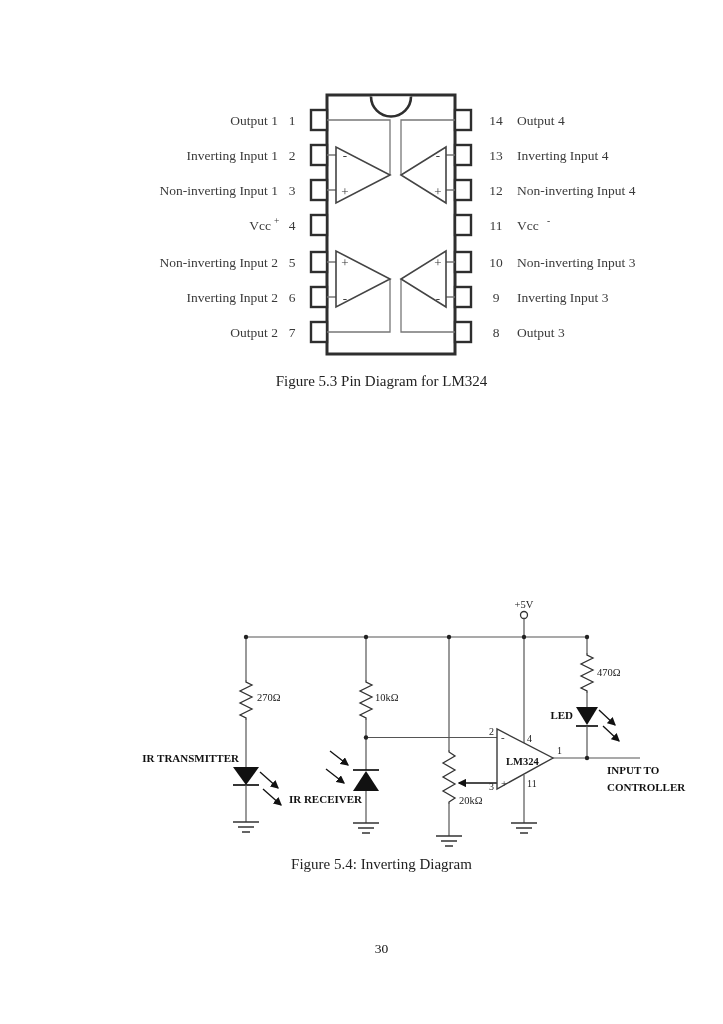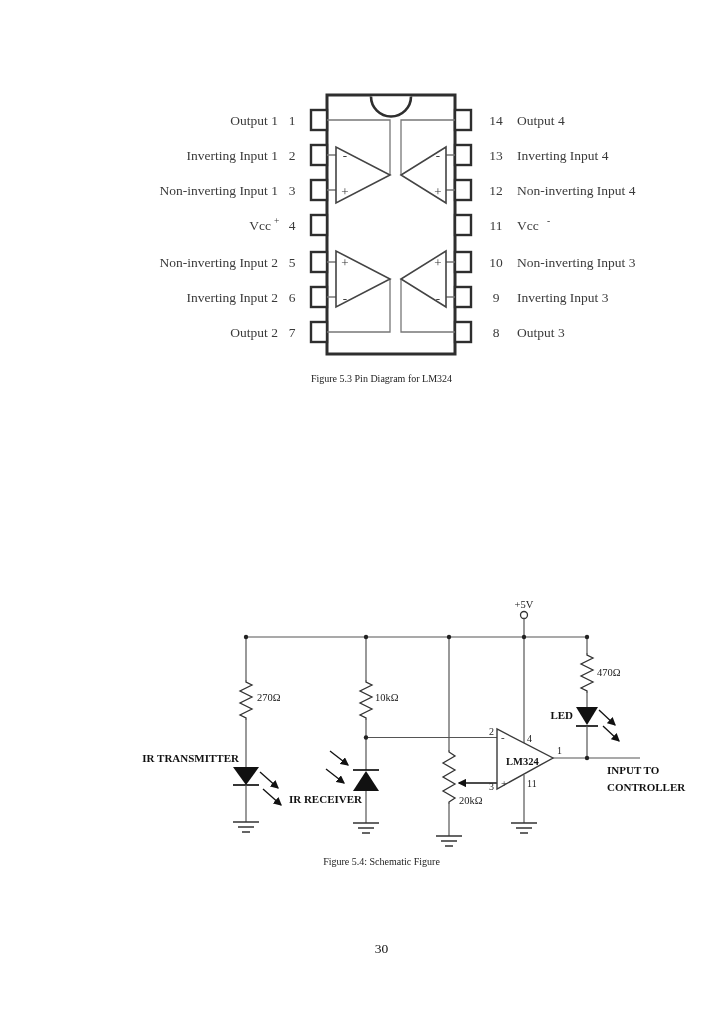--- a/index.html
+++ b/index.html
@@ -13,21 +13,21 @@
     overflow: hidden;
   }
   .fig-svg { position: absolute; left: 0; }
   #pinDiagramSvg { top: 80px; width: 723px; height: 310px; }
   #schematicSvg { top: 592px; width: 723px; height: 262px; }
   .caption {
     position: absolute;
     left: 40px;
     width: 683px;
     text-align: center;
-    font-size: 10px;
+    font-size: 15px;
     color: #222222;
   }
   #caption53 { top: 373px; }
   #caption54 { top: 856px; }
   .page-number {
     position: absolute;
     top: 941px;
     left: 40px;
     width: 683px;
     text-align: center;
@@ -246,17 +246,17 @@
       <circle class="dot" cx="587" cy="637" r="2.2"></circle>
       <circle class="dot" cx="587" cy="758" r="2.2"></circle>
     </g>
 
     <g>
       <text class="bold-label" x="607" y="774" text-anchor="start">INPUT TO</text>
       <text class="bold-label" x="607" y="791" text-anchor="start">CONTROLLER</text>
     </g>
   </svg>
 
-  <div id="caption54" class="caption">Figure 5.4: Schematic Figure</div>
+  <div id="caption54" class="caption">Figure 5.4: Inverting Diagram</div>
 
   <div class="page-number">30</div>
 
 </div>
 
 </body></html>

